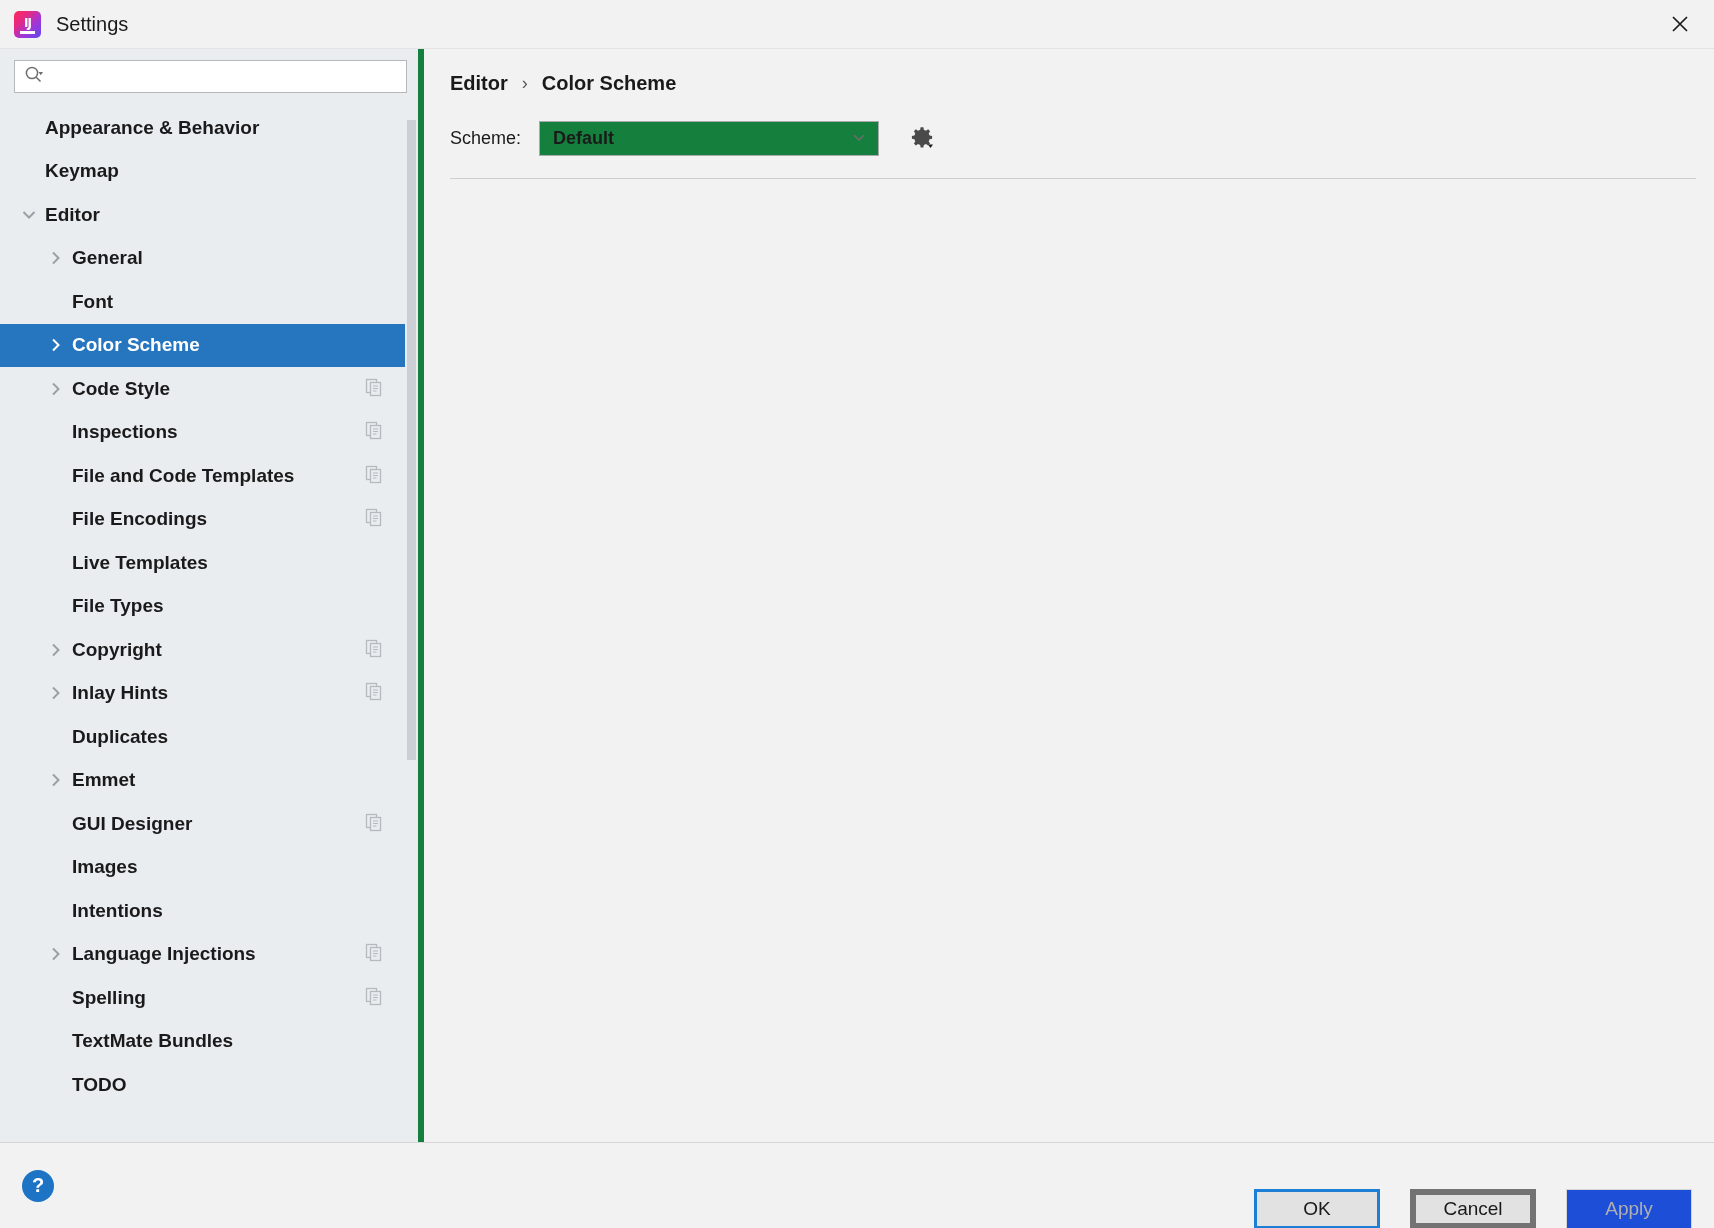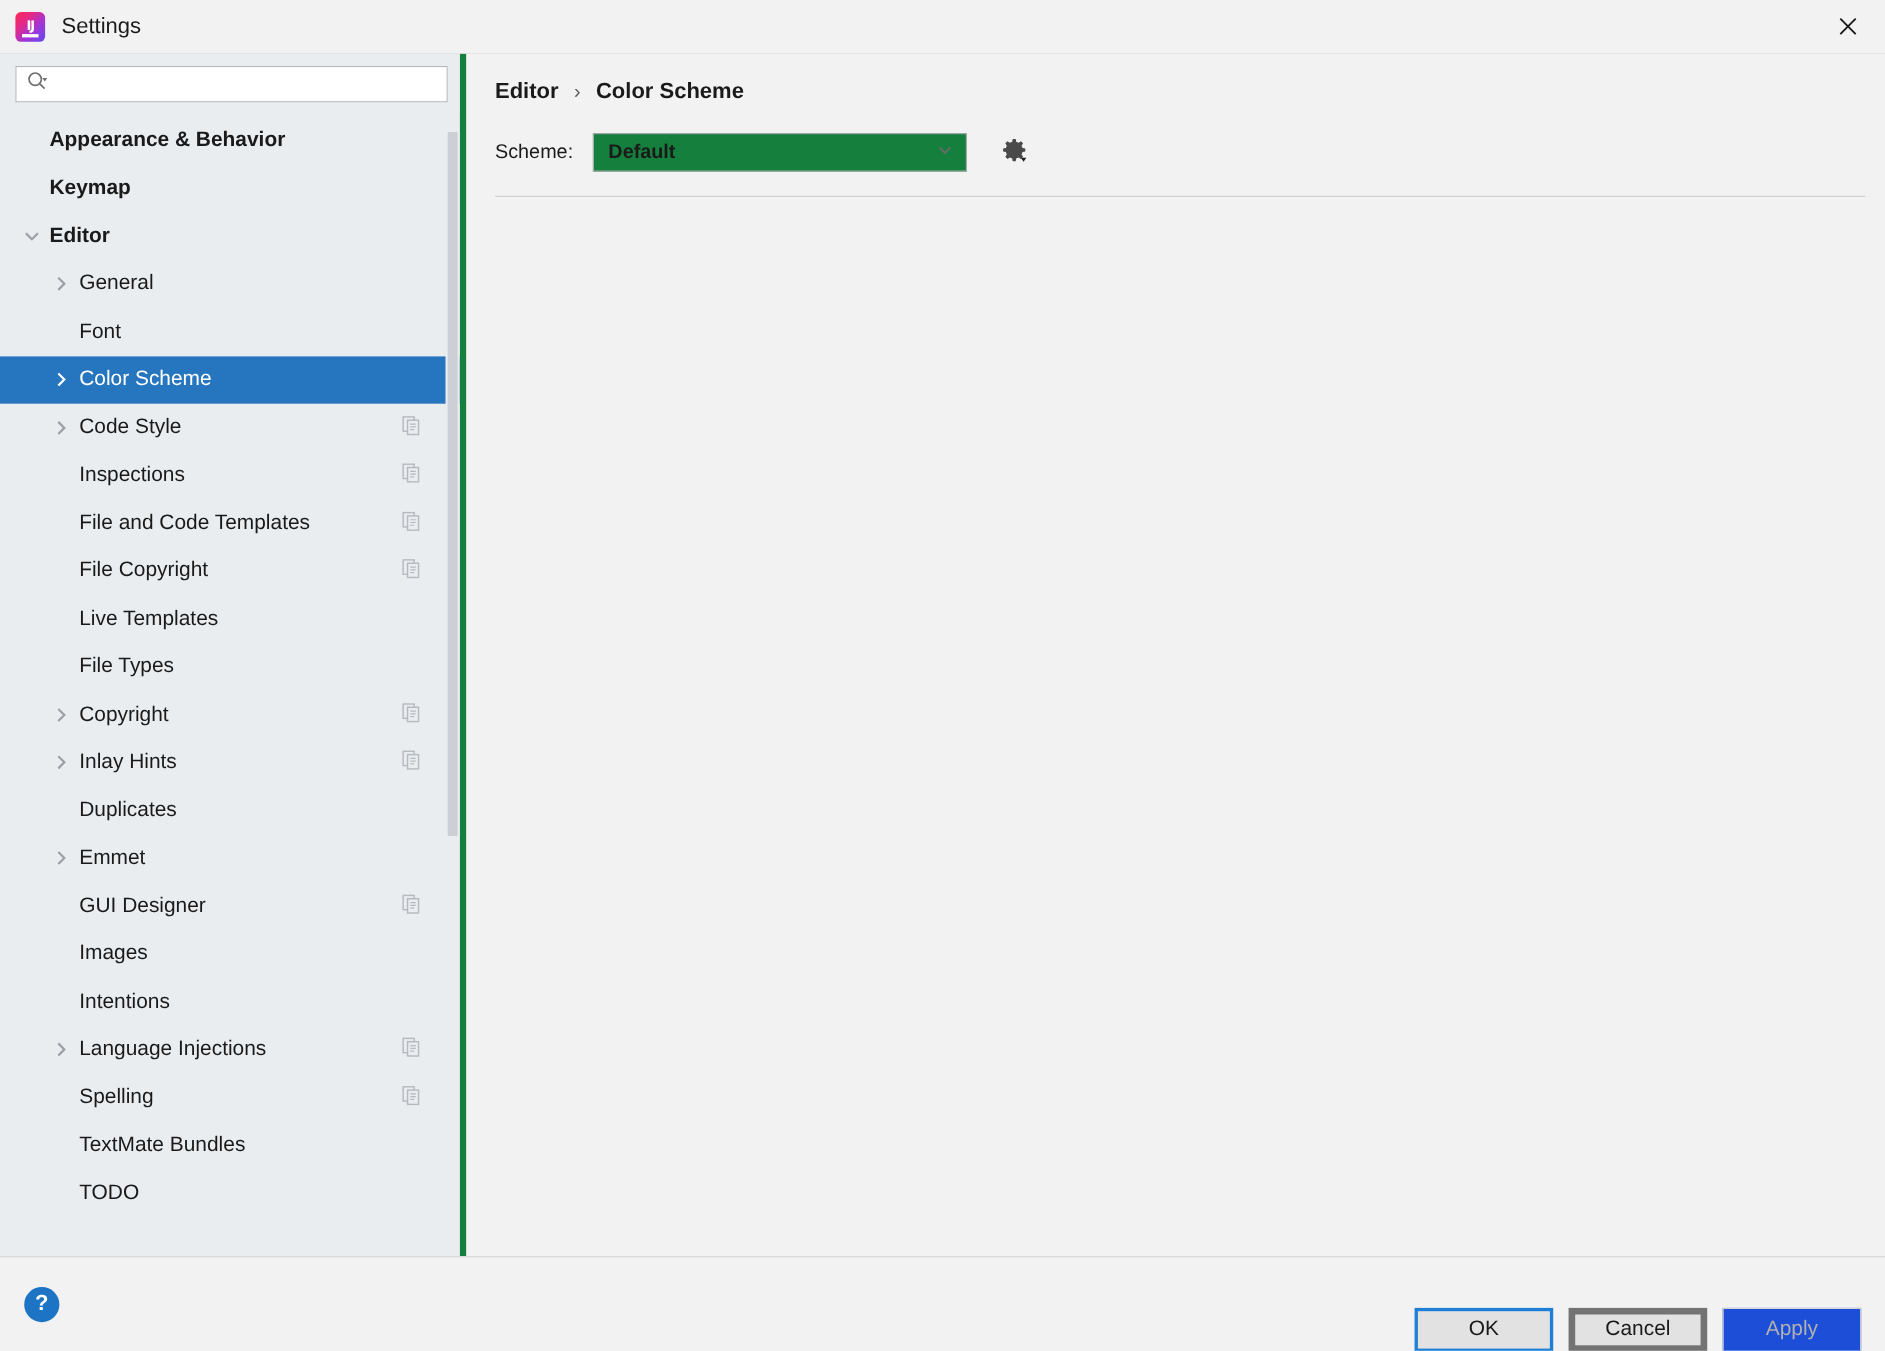--- a/index.html
+++ b/index.html
@@ -137,20 +137,21 @@
     width: 22px;
     flex: 0 0 22px;
     display: flex;
     align-items: center;
     justify-content: center;
   }
   .tree-item .label {
     font-size: 19px;
     color: #1a1a1a;
     white-space: nowrap;
+    font-weight: bold;
   }
   .tree-item.level0 .label { font-weight: bold; }
   .tree-item.selected .label { color: #ffffff; }
   .tree-item .copy-icon {
     position: absolute;
     right: 34px;
     top: 50%;
     transform: translateY(-50%);
     opacity: .55;
   }
@@ -265,21 +266,21 @@
     color: #fff;
     font-size: 20px;
     font-weight: bold;
     cursor: pointer;
     font-family: "Liberation Sans", sans-serif;
   }
   #footer-buttons {
     margin-left: auto;
     display: flex;
     align-items: center;
-    gap: 14px;
+    gap: 30px;
     margin-top: 46px;
   }
   .dlg-btn {
     height: 40px;
     min-width: 126px;
     padding: 0 16px;
     font-size: 19px;
     font-family: "Liberation Sans", sans-serif;
     color: #1a1a1a;
     background: #e2e2e2;
@@ -393,21 +394,21 @@
             </div>
             <div class="tree-item level1 nochev">
               <span class="label">File and Code Templates</span>
               <span class="copy-icon"><svg width="20" height="20" viewBox="0 0 20 20">
                   <rect x="2.5" y="2.5" width="10" height="13" fill="none" stroke="#8b9199" stroke-width="1.3"></rect>
                   <rect x="6.5" y="5.5" width="10" height="13" fill="#e9edf0" stroke="#8b9199" stroke-width="1.3"></rect>
                   <path d="M9 9 H14 M9 11.5 H14 M9 14 H12.5" stroke="#8b9199" stroke-width="1.1"></path>
                 </svg></span>
             </div>
             <div class="tree-item level1 nochev">
-              <span class="label">File Copyright</span>
+              <span class="label">File Encodings</span>
               <span class="copy-icon"><svg width="20" height="20" viewBox="0 0 20 20">
                   <rect x="2.5" y="2.5" width="10" height="13" fill="none" stroke="#8b9199" stroke-width="1.3"></rect>
                   <rect x="6.5" y="5.5" width="10" height="13" fill="#e9edf0" stroke="#8b9199" stroke-width="1.3"></rect>
                   <path d="M9 9 H14 M9 11.5 H14 M9 14 H12.5" stroke="#8b9199" stroke-width="1.1"></path>
                 </svg></span>
             </div>
             <div class="tree-item level1 nochev">
               <span class="label">Live Templates</span>
             </div>
             <div class="tree-item level1 nochev">

